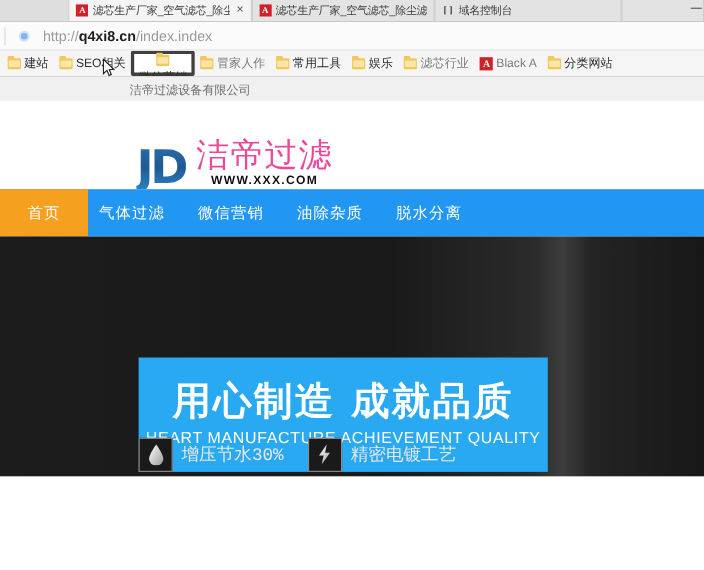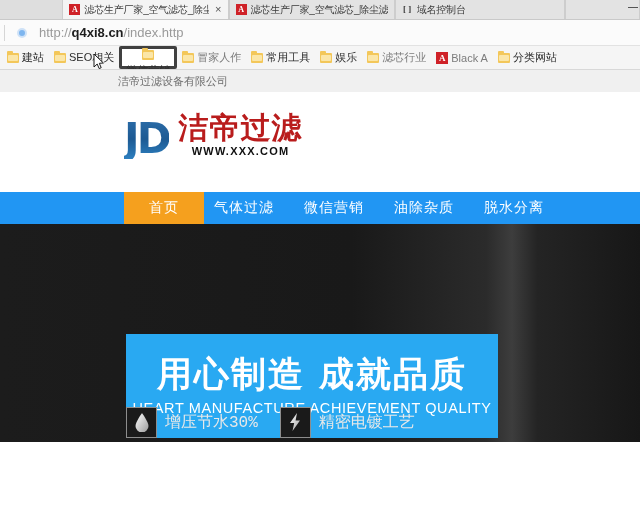--- a/index.html
+++ b/index.html
@@ -180,59 +180,57 @@
     align-items: center;
     padding-left: 118px;
     font-size: 11px;
     color: #6d6d6d;
   }
 
   .site-header {
     height: 80px;
     background: #ffffff;
     display: flex;
-    align-items: flex-start;
+    align-items: flex-end;
     padding-left: 124px;
-    margin-top: 20px;
   }
   .logo { display: flex; align-items: flex-end; gap: 10px; }
   .logo-jd {
     font-size: 42px;
     font-weight: bold;
     font-family: "DejaVu Sans", sans-serif;
     letter-spacing: -3px;
     line-height: 0.95;
     background: linear-gradient(180deg,#2b6ca8 0%, #1d5a93 50%, #2d7fbf 100%);
     -webkit-background-clip: text;
     background-clip: text;
     color: transparent;
   }
   .logo-txt { display: flex; flex-direction: column; align-items: center; padding-bottom: 2px; }
   .logo-cn {
     font-size: 30px;
-    font-weight: bold;
-    color: #b91c1c;
+    font-weight: normal;
+    color: #ec4899;
     letter-spacing: 1px;
     line-height: 1.05;
     font-family: "DejaVu Sans", sans-serif;
   }
   .logo-url {
     font-size: 11px;
     font-weight: bold;
     color: #101010;
     letter-spacing: 1.2px;
     margin-top: 1px;
   }
 
   .nav {
-    height: 32px;
+    height: 43px;
     background: #2196f3;
     display: flex;
     align-items: stretch;
-    padding-left: 124px;
   }
   .nav-item {
     width: 80px;
     display: flex;
     align-items: center;
     justify-content: center;
     color: #ffffff;
     font-size: 14px;
     letter-spacing: 1px;
     font-family: "DejaVu Sans", sans-serif;
@@ -333,21 +331,21 @@
       <span class="tab-title"></span>
     </div>
 
     <div class="win-min"></div>
   </div>
 
   <div class="addressbar">
     <div class="addr-divider"></div>
     <div class="addr-icon"></div>
     <div class="addr-url">
-      <span>http://</span><span class="host">q4xi8.cn</span><span>/index.http</span>
+      <span>http://</span><span class="host">q4xi8.cn</span><span>/index.index</span>
     </div>
   </div>
 
   <div class="bookmarks">
     <div class="bm">
       <span class="bm-folder"></span>
       <span>建站</span>
     </div>
     <div class="bm">
       <span class="bm-folder"></span>

